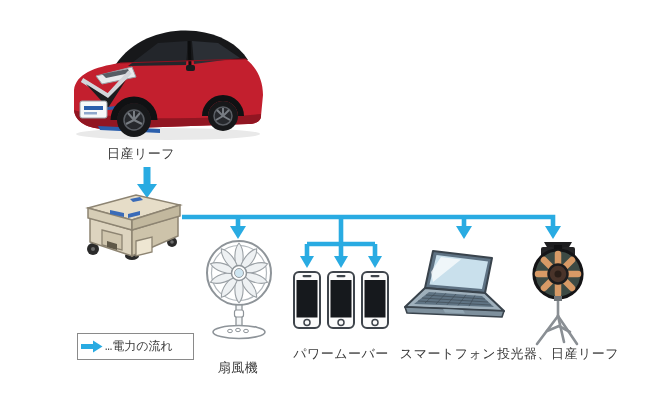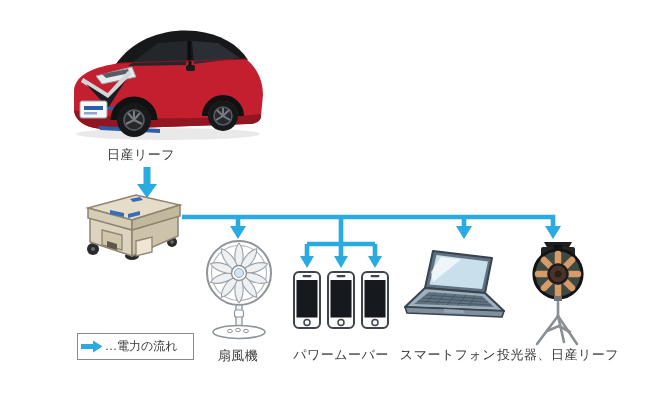--- a/index.html
+++ b/index.html
@@ -1,18 +1,18 @@
 <!DOCTYPE html>
 <html><head>
 <meta charset="utf-8">
 <style>
   html,body{margin:0;padding:0;background:#fff;}
   #stage{
     position:relative;width:660px;height:400px;background:#ffffff;
-    font-family:Liberation Serif, serif;overflow:hidden;
+    font-family:Liberation Mono, monospace;overflow:hidden;
   }
   .abs{position:absolute;}
   .node-label{
     position:absolute;height:16px;line-height:16px;text-align:center;
     font-size:13px;color:#3a3a3a;letter-spacing:0.5px;white-space:nowrap;
   }
   #legend-box{
     position:absolute;left:77px;top:333px;width:117px;height:27px;
     border:1px solid #8a8a8a;background:#fff;display:flex;align-items:center;
     padding-left:3px;box-sizing:border-box;
@@ -154,21 +154,21 @@
     </g>
     <circle cx="39" cy="37" r="7.5" fill="#ffffff" stroke="#8e9499" stroke-width="1.5"></circle>
     <circle cx="39" cy="37" r="4.5" fill="#cfe6f2" stroke="#9aa0a5" stroke-width="1"></circle>
     <rect x="36" y="69" width="6" height="24" fill="#f4f6f7" stroke="#8e9499" stroke-width="1.3"></rect>
     <rect x="34.5" y="74" width="9" height="7" rx="2" fill="#ffffff" stroke="#8e9499" stroke-width="1.2"></rect>
     <ellipse cx="39" cy="96" rx="26" ry="6.5" fill="#ffffff" stroke="#8e9499" stroke-width="1.6"></ellipse>
     <ellipse cx="30" cy="95" rx="2.4" ry="1.7" fill="none" stroke="#8e9499" stroke-width="1"></ellipse>
     <ellipse cx="38" cy="94" rx="2.4" ry="1.7" fill="none" stroke="#8e9499" stroke-width="1"></ellipse>
     <ellipse cx="46" cy="95" rx="2.4" ry="1.7" fill="none" stroke="#8e9499" stroke-width="1"></ellipse>
   </svg>
-  <div class="node-label" style="left:178px;top:348px;width:120px;">扇風機</div>
+  <div class="node-label" style="left:178px;top:361px;width:120px;">扇風機</div>
 
   <div class="abs" style="left:293px;top:271px;display:flex;gap:6px;">
     <svg width="28" height="58" viewBox="0 0 28 58">
       <rect x="1" y="1" width="26" height="56" rx="5" fill="#fbfbfb" stroke="#3e444b" stroke-width="2"></rect>
       <rect x="3.5" y="9" width="21" height="37.5" fill="#16191d"></rect>
       <rect x="9.5" y="4" width="9" height="2.2" rx="1.1" fill="#3e444b"></rect>
       <circle cx="14" cy="51.5" r="3" fill="none" stroke="#3e444b" stroke-width="1.5"></circle>
     </svg>
     <svg width="28" height="58" viewBox="0 0 28 58">
       <rect x="1" y="1" width="26" height="56" rx="5" fill="#fbfbfb" stroke="#3e444b" stroke-width="2"></rect>

